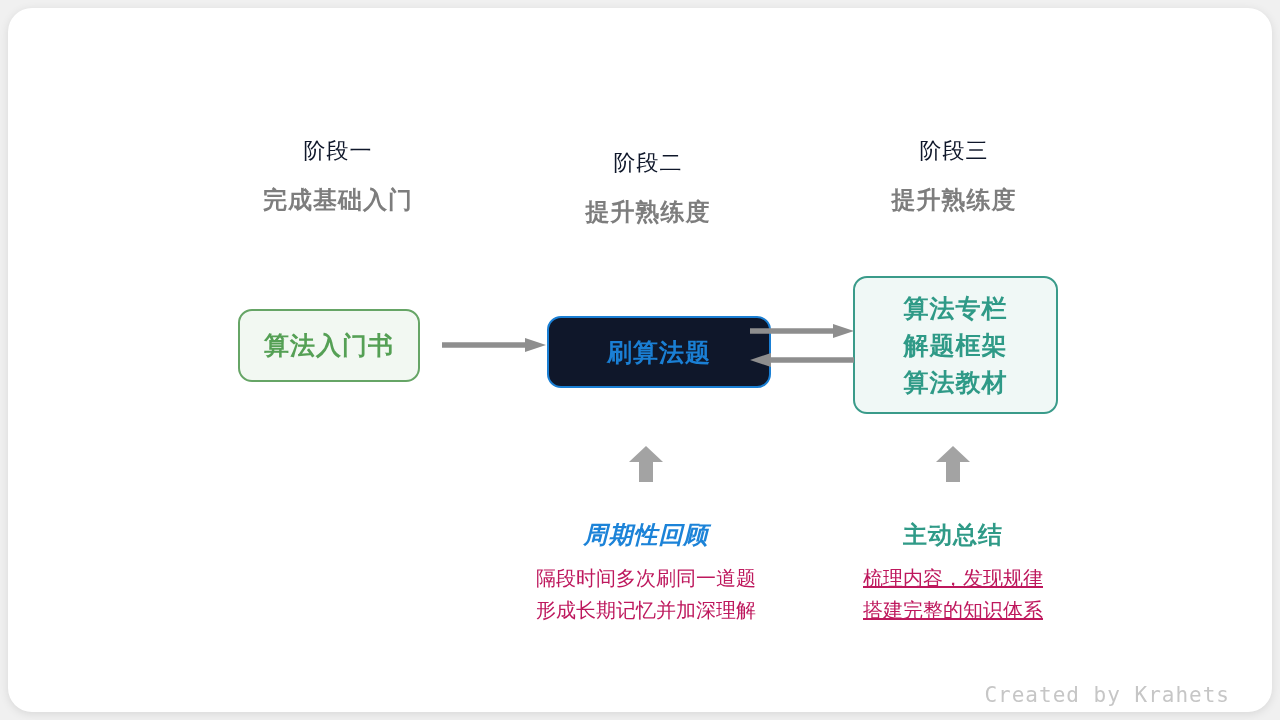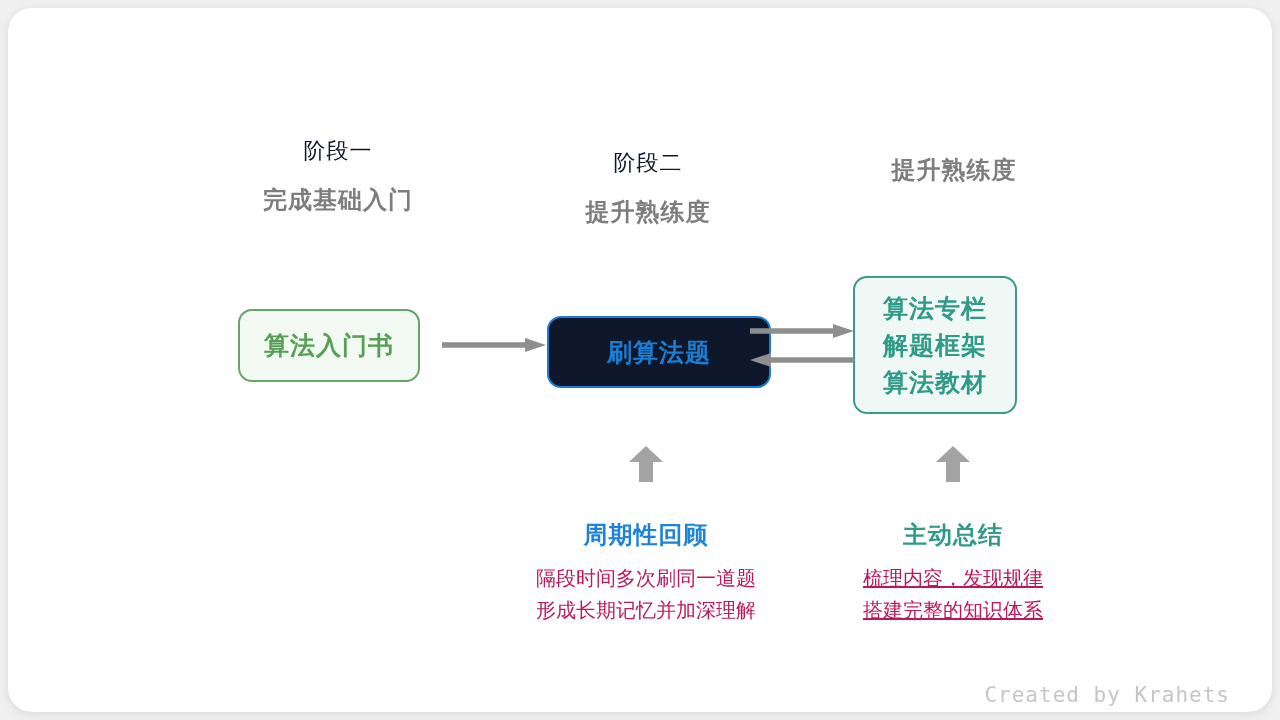--- a/index.html
+++ b/index.html
@@ -54,21 +54,21 @@
     background: #f2f8f2;
     color: #55a055;
   }
   .node-blue {
     left: 539px; top: 308px; width: 224px; height: 72px;
     border: 2.5px solid #1a7fd4;
     background: #0f172a;
     color: #1a7fd4;
   }
   .node-teal {
-    left: 845px; top: 268px; width: 164px; height: 138px;
+    left: 845px; top: 268px; width: 205px; height: 138px;
     border: 2.5px solid #3a9b8a;
     background: #f0f8f6;
     color: #2f9a87;
     flex-direction: column;
   }
   .node-teal div { line-height: 37px; }
   .arrow-h, .arrow-up { position: absolute; }
   #arrow-a { left: 434px; top: 328px; }
   #arrow-b { left: 742px; top: 314px; }
   #arrow-c { left: 742px; top: 343px; }
@@ -76,21 +76,21 @@
   #up-arrow-summarize { left: 928px; top: 438px; }
   .anno-label {
     position: absolute;
     width: 320px;
     text-align: center;
     font-size: 24px;
     font-weight: bold;
     letter-spacing: 1px;
     top: 511px;
   }
-  #label-review { left: 478px; color: #1c83d8; }
+  #label-review { left: 478px; color: #1c83d8; font-style: italic; }
   #label-summarize { left: 785px; color: #2f9a87; }
   .anno-desc {
     position: absolute;
     width: 360px;
     text-align: center;
     font-size: 20px;
     color: #be185d;
     line-height: 32px;
     top: 554px;
   }
@@ -113,20 +113,21 @@
 
   <div class="stage-header s1">
     <div class="stage-title">阶段一</div>
     <div class="stage-subtitle">完成基础入门</div>
   </div>
   <div class="stage-header s2">
     <div class="stage-title">阶段二</div>
     <div class="stage-subtitle">提升熟练度</div>
   </div>
   <div class="stage-header s3">
+    <div class="stage-title">阶段三</div>
     <div class="stage-subtitle">提升熟练度</div>
   </div>
 
   <div class="node node-green">算法入门书</div>
   <div class="node node-blue">刷算法题</div>
   <div class="node node-teal">
     <div>算法专栏</div>
     <div>解题框架</div>
     <div>算法教材</div>
   </div>

